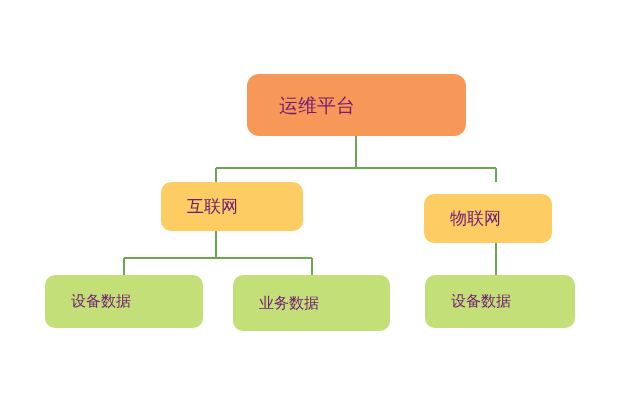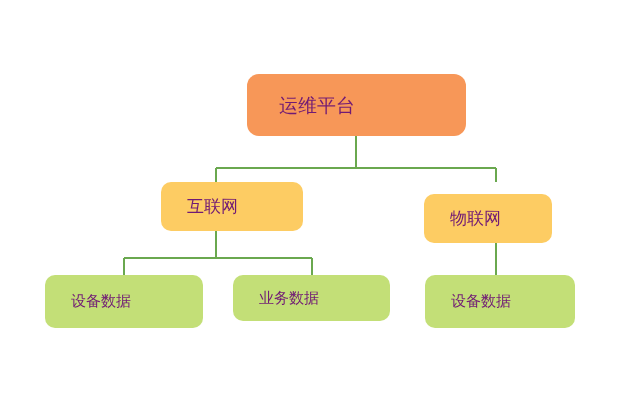--- a/index.html
+++ b/index.html
@@ -78,21 +78,21 @@
       </div>
       <div class="node" style="left: 145px; top: 182px; width: 142px; height: 49px; background: rgb(253, 204, 99); font-size: 17px; margin-left: 16px;">
         <span class="node-label">互联网</span>
       </div>
       <div class="node" style="left: 424px; top: 194px; width: 128px; height: 49px; background: rgb(253, 204, 99); font-size: 17px;">
         <span class="node-label">物联网</span>
       </div>
       <div class="node" style="left: 45px; top: 275px; width: 158px; height: 53px; background: rgb(195, 223, 119); font-size: 15px;">
         <span class="node-label">设备数据</span>
       </div>
-      <div class="node" style="left: 233px; top: 275px; width: 157px; height: 46px; background: rgb(195, 223, 119); font-size: 15px;">
+      <div class="node" style="left: 233px; top: 275px; width: 157px; height: 56px; background: rgb(195, 223, 119); font-size: 15px;">
         <span class="node-label">业务数据</span>
       </div>
       <div class="node" style="left: 425px; top: 275px; width: 150px; height: 53px; background: rgb(195, 223, 119); font-size: 15px; align-items: center;">
         <span class="node-label">设备数据</span>
       </div>
     </div>
 
 </div>
 
 </body></html>

